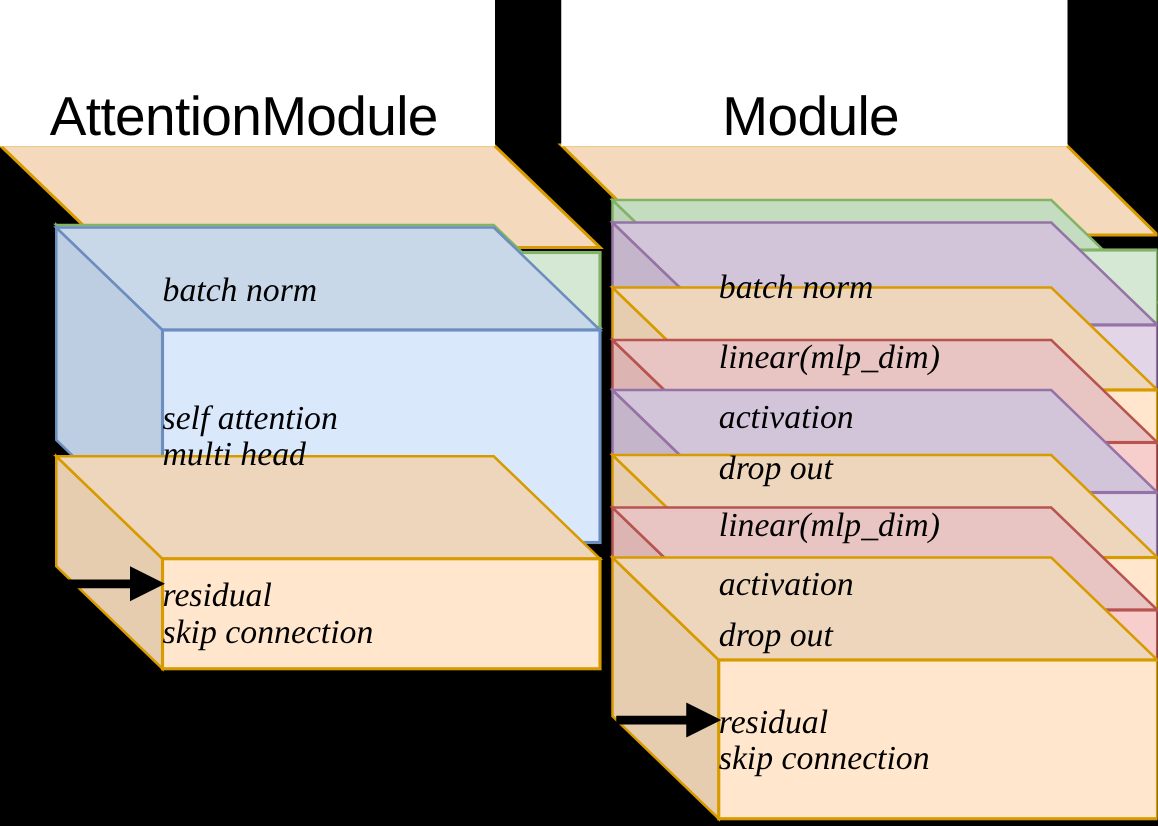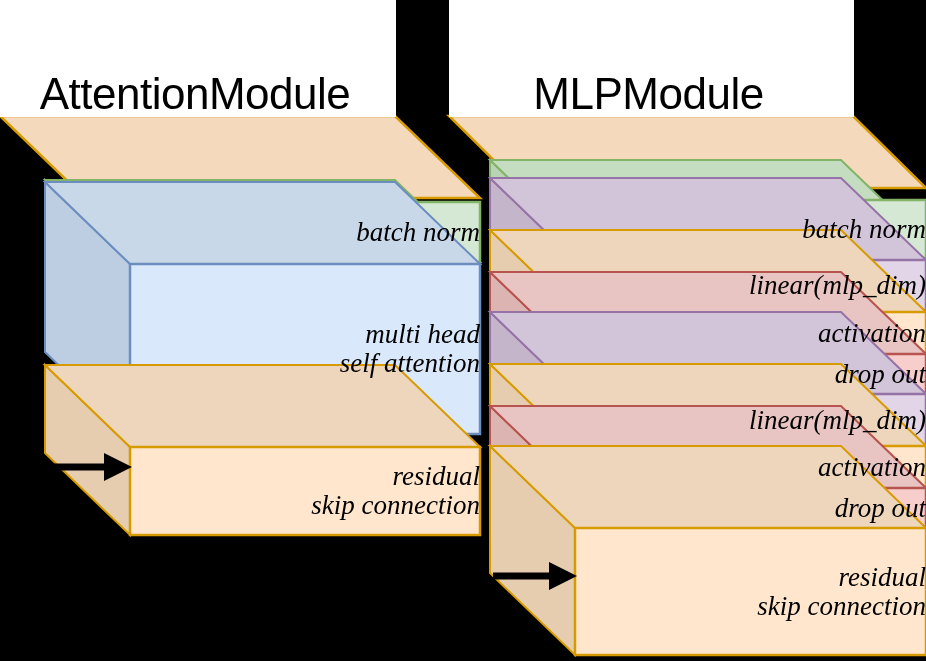--- a/index.html
+++ b/index.html
@@ -42,21 +42,21 @@
     font-family: "Liberation Sans", sans-serif;
     font-size: 44px;
     color: #000000;
     white-space: nowrap;
     letter-spacing: -0.5px;
   }
   .layer-label {
     position: absolute;
     display: flex;
     flex-direction: column;
-    align-items: flex-end;
+    align-items: flex-start;
     justify-content: center;
     text-align: center;
     color: #000000;
     font-family: "Liberation Serif", serif;
     font-style: italic;
     white-space: nowrap;
     pointer-events: none;
     line-height: 1.06;
   }
 </style>
@@ -157,31 +157,30 @@
       </g>
     </g>
   </svg>
 
   <div class="title-box" style="left:0px; top:0px; width:396px; height:117px;">
     <div class="title-line">Attention</div>
     <div class="title-line">Module</div>
   </div>
 
   <div class="title-box" style="left:449px; top:0px; width:405px; height:117px;">
-    <div class="title-line">MLP</div>
     <div class="title-line">Module</div>
   </div>
 
   <div class="layer-label" style="left:130px; top:202px; width:350px; height:60px; font-size:27px;">
     <div>batch norm</div>
   </div>
 
   <div class="layer-label" style="left:130px; top:264px; width:350px; height:170px; font-size:27px;">
+    <div>self attention</div>
     <div>multi head</div>
-    <div>self attention</div>
   </div>
 
   <div class="layer-label" style="left:130px; top:447px; width:350px; height:88px; font-size:27px;">
     <div>residual</div>
     <div>skip connection</div>
   </div>
 
   <div class="layer-label" style="left:575px; top:200px; width:351px; height:58px; font-size:27px;">
     <div>batch norm</div>
   </div>

